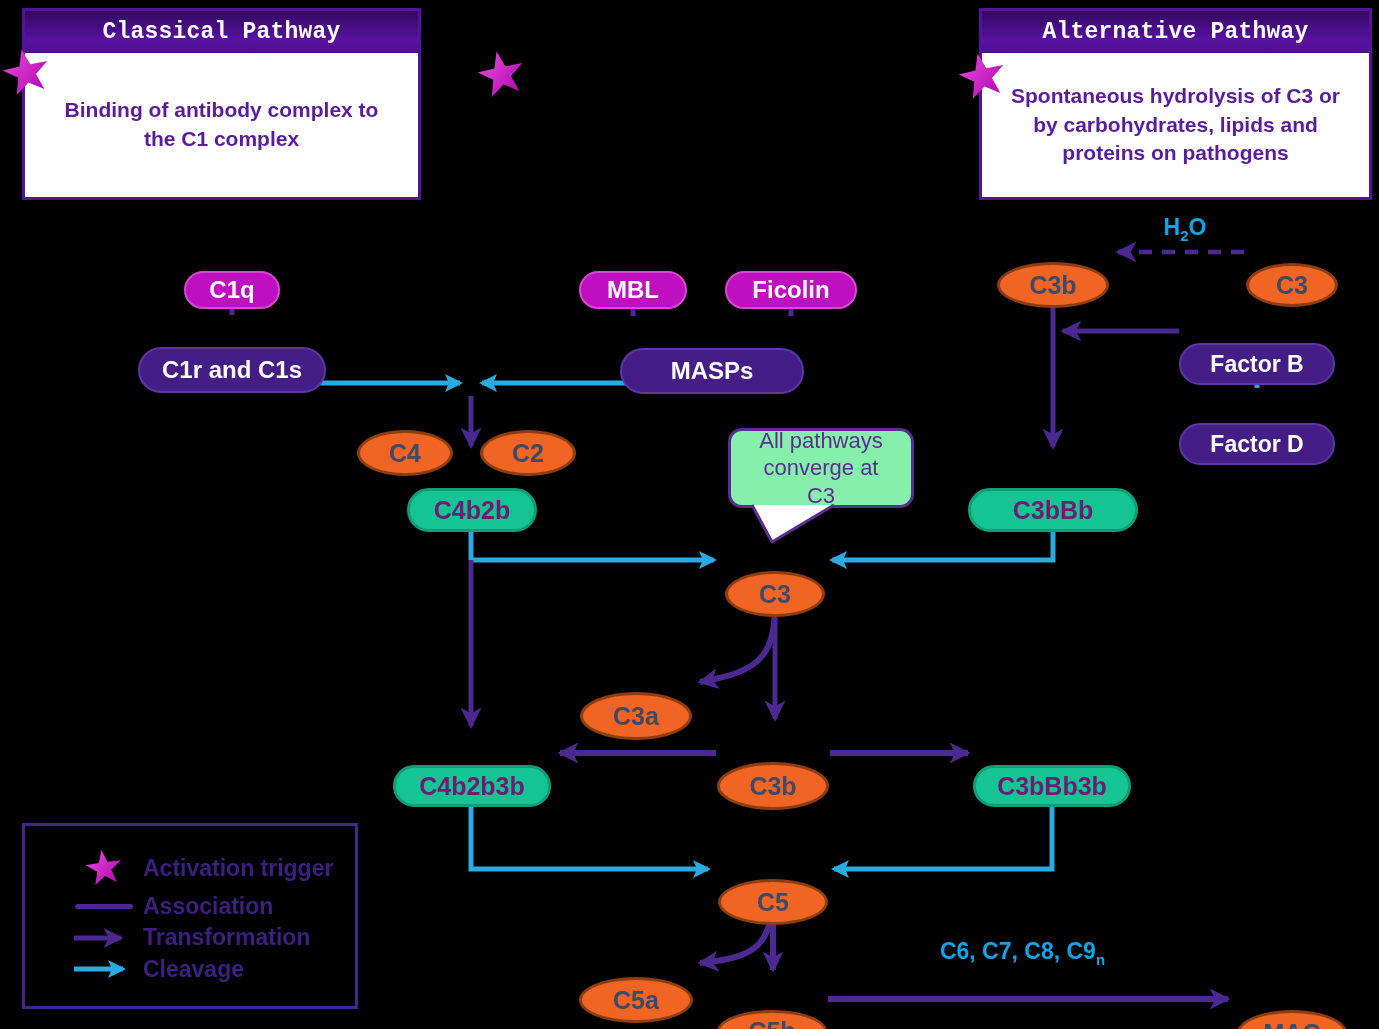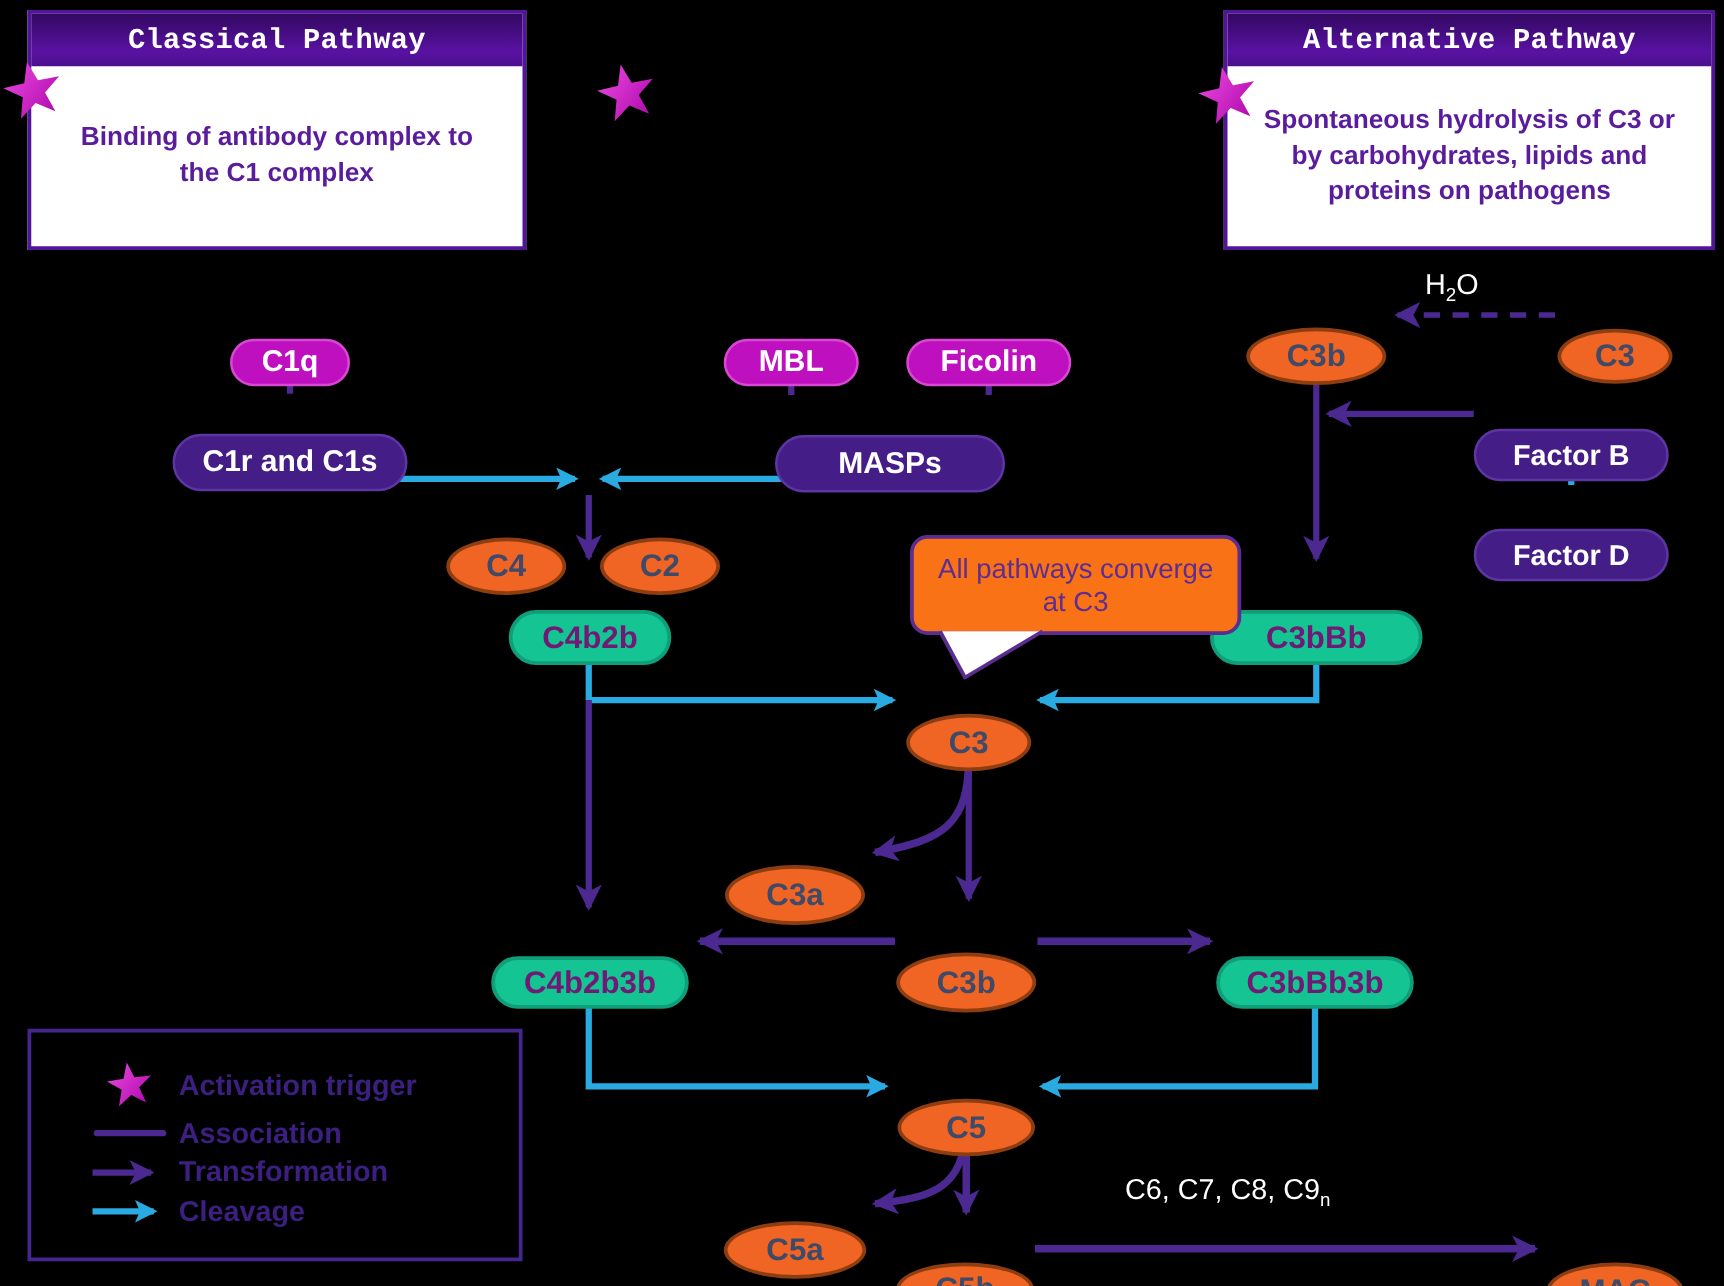--- a/index.html
+++ b/index.html
@@ -32,32 +32,32 @@
   .pill-purple {background:#451d86;border:2px solid #5d35a4;border-radius:23px;color:#fff;font-size:24px;}
   .pill-teal   {background:#14c493;border:3px solid #0f9e79;border-radius:22px;color:#701a75;font-size:25px;}
   .ellipse-orange{
     background:#f06424;border:3px solid #8d3d10;border-radius:50%;
     color:#3e4a67;font-size:25px;
   }
   
   #wires{position:absolute;left:0;top:0;z-index:1;}
   
   .bubble{
-    position:absolute;left:728px;top:428px;width:265px;height:80px;box-sizing:border-box;
-    background:#f97316;border:3px solid #5b2d90;border-radius:14px;z-index:2;
+    position:absolute;left:728px;top:428px;width:186px;height:80px;box-sizing:border-box;
+    background:#86efac;border:3px solid #5b2d90;border-radius:14px;z-index:2;
     display:flex;align-items:center;justify-content:center;text-align:center;
     color:#5e2d91;font-size:22px;line-height:1.25;padding:4px 18px;
   }
   .bubble-tail{position:absolute;left:742px;top:503px;z-index:3;}
   
-  .wire-label{position:absolute;z-index:2;color:#ffffff;font-weight:normal;font-size:23px;}
+  .wire-label{position:absolute;z-index:2;color:#0ea5e9;font-weight:bold;font-size:23px;text-align:center;}
   .wire-label sub{font-size:15px;}
   
   .legend{
-    position:absolute;left:22px;top:823px;width:396px;height:186px;box-sizing:border-box;
+    position:absolute;left:22px;top:823px;width:336px;height:186px;box-sizing:border-box;
     border:3px solid #45268e;background:#000;z-index:2;
     display:flex;flex-direction:column;justify-content:space-evenly;padding:19px 0;
   }
   .legend-row{display:flex;align-items:center;}
   .legend-icon{width:78px;margin-left:40px;display:flex;align-items:center;justify-content:center;flex:0 0 78px;}
   .legend-label{color:#3c1f80;font-weight:bold;font-size:23px;}
   .assoc-line{width:58px;height:5px;background:#4b2991;border-radius:3px;}
 </style>
 </head>
 <body>

